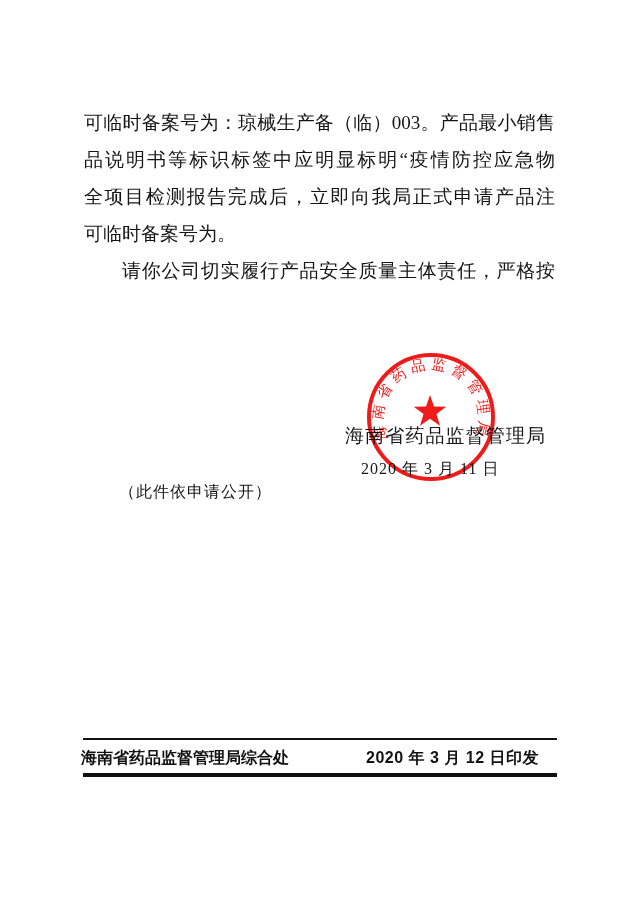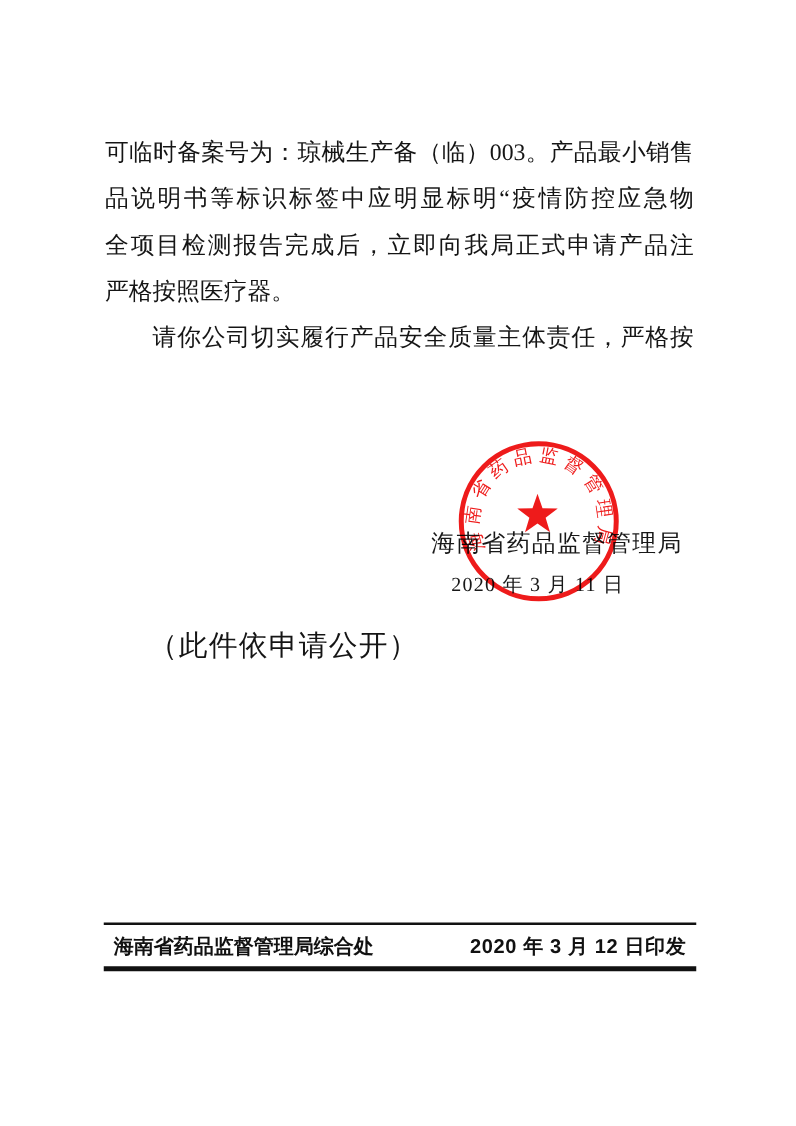--- a/index.html
+++ b/index.html
@@ -44,32 +44,32 @@
     color:#181818;
   }
   
   .seal{
     position:absolute;left:364px;top:350px;width:134px;height:134px;
     mix-blend-mode:multiply;
     opacity:0.96;
   }
   
   .note{
-    position:absolute;left:119px;top:505px;
-    font-size:23px;line-height:24px;
+    position:absolute;left:119px;top:480px;
+    font-size:16px;line-height:24px;
     letter-spacing:1px;
     color:#151515;
   }
   
   .footer-rule-top{
     position:absolute;left:83px;top:738px;width:474px;height:2px;
     background:#111111;
   }
   .footer-row{
-    position:absolute;left:77px;top:744px;width:474px;
+    position:absolute;left:67px;top:744px;width:474px;
     display:flex;justify-content:space-between;align-items:center;
     font-family:"Liberation Sans","DejaVu Sans",sans-serif;
     font-weight:bold;
     font-size:16px;line-height:28px;
     color:#111111;
   }
   .footer-left{ padding-left:14px; }
   .footer-right{ padding-right:2px; letter-spacing:0.5px; }
   .footer-rule-bottom{
     position:absolute;left:83px;top:773px;width:474px;height:4px;
@@ -78,21 +78,21 @@
 </style>
 </head>
 <body>
 
 <div class="page">
 
   <div class="body-text">
     <div class="tline fill">可临时备案号为：琼械生产备（临）003。产品最小销售包装和产</div>
     <div class="tline fill">品说明书等标识标签中应明显标明“疫情防控应急物资”。在产品</div>
     <div class="tline fill">全项目检测报告完成后，立即向我局正式申请产品注册，上述临</div>
-    <div class="tline">严格按照医疗器。</div>
+    <div class="tline">可临时备案号为。</div>
     <div class="tline fill indent">请你公司切实履行产品安全质量主体责任，严格按照医疗器</div>
   </div>
 
   <div class="sig-org">海南省药品监督管理局</div>
   <div class="sig-date">2020 年 3 月 11 日</div>
 
   <svg class="seal" viewBox="0 0 134 134">
     <circle cx="67" cy="67" r="62" fill="none" stroke="#ee1111" stroke-width="4"></circle>
     <polygon fill="#ee1111" points="66,45 70,56.5 82.2,56.7 72.5,64.1 76,75.8 66,68.8 56,75.8 59.5,64.1 49.8,56.7 62,56.5"></polygon>
     <defs>

